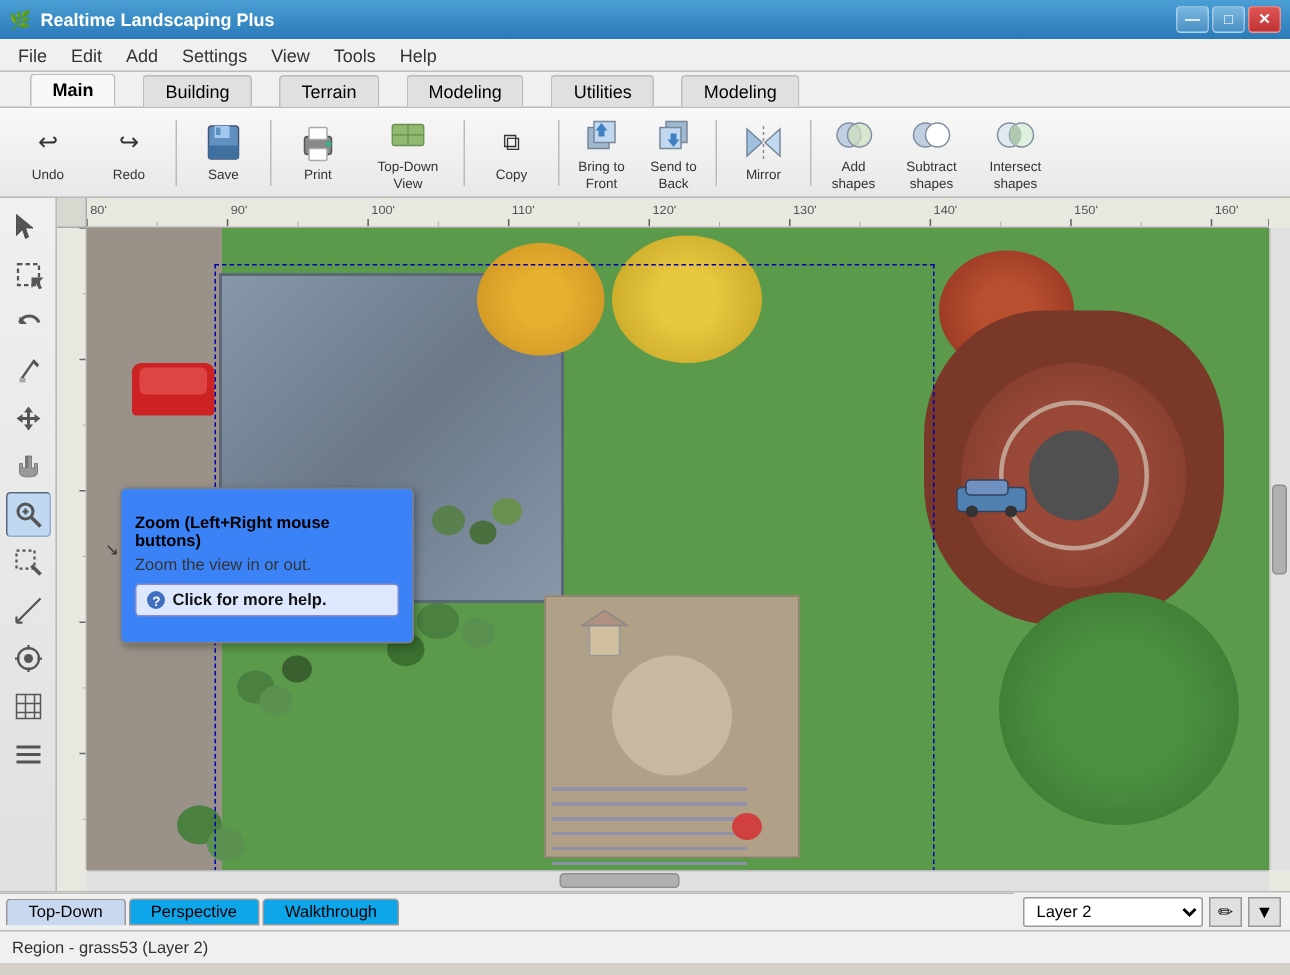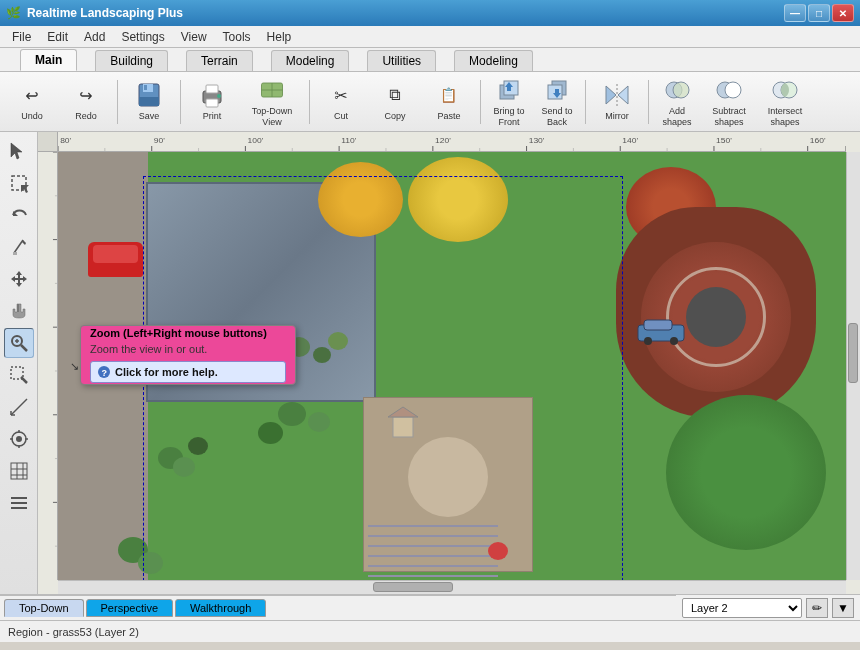--- a/index.html
+++ b/index.html
@@ -394,30 +394,22 @@
       <svg width="32" height="28" viewBox="0 0 32 28">
           <rect x="4" y="6" width="24" height="16" rx="2" fill="#90b870" stroke="#6a9050"></rect>
           <line x1="4" y1="14" x2="28" y2="14" stroke="#6a9050" stroke-width="1"></line>
           <line x1="16" y1="6" x2="16" y2="22" stroke="#6a9050" stroke-width="1"></line>
         </svg>
     </div>
     <span class="tb-label">Top-Down<br>View</span>
   </div>
   <div class="toolbar-separator"></div>
   <div class="toolbar-btn">
-    <div class="tb-icon icon-cut"></div>
-    <span class="tb-label">Cut</span>
-  </div>
-  <div class="toolbar-btn">
     <div class="tb-icon icon-copy"></div>
     <span class="tb-label">Copy</span>
-  </div>
-  <div class="toolbar-btn">
-    <div class="tb-icon icon-paste"></div>
-    <span class="tb-label">Paste</span>
   </div>
   <div class="toolbar-separator"></div>
   <div class="toolbar-btn" style="width:46px;">
     <div class="tb-icon">
       <svg width="26" height="26" viewBox="0 0 26 26">
           <rect x="4" y="8" width="14" height="14" fill="#a0b8d0" stroke="#789" stroke-width="1"></rect>
           <rect x="8" y="4" width="14" height="14" fill="#c0d8f0" stroke="#789" stroke-width="1"></rect>
           <polygon points="13,5 17,10 15,10 15,14 11,14 11,10 9,10" fill="#4080c0"></polygon>
         </svg>
     </div>
@@ -693,21 +685,21 @@
     </div>
 
     <div class="scrollbar-h" style="position:absolute;bottom:0;left:20px;right:14px;height:14px;background:#e0e0e0;border-top:1px solid #bbb;">
       <div class="scroll-thumb-h"></div>
     </div>
 
     <div class="scrollbar-v" style="position:absolute;right:0;top:20px;bottom:14px;width:14px;background:#e0e0e0;border-left:1px solid #bbb;">
       <div class="scroll-thumb-v"></div>
     </div>
 
-    <div id="tooltip" style="position:absolute;left:42px;top:193px;width:216px;background:#ec4899;border:1px solid #808080;border-radius:4px;padding:1px 9px;box-shadow:2px 2px 6px rgba(0,0,0,0.3);z-index:100;">
+    <div id="tooltip" style="position:absolute;left:42px;top:193px;width:196px;background:#3b82f6;border:1px solid #808080;border-radius:4px;padding:17px 9px;box-shadow:2px 2px 6px rgba(0,0,0,0.3);z-index:100;">
       <div class="tooltip-title">Zoom (Left+Right mouse buttons)</div>
       <div class="tooltip-desc">Zoom the view in or out.</div>
       <div class="tooltip-link">
         <svg width="14" height="14" viewBox="0 0 14 14">
             <circle cx="7" cy="7" r="6" fill="#4070c0"></circle>
             <text x="4.5" y="11" font-size="9" fill="white" font-weight="bold">?</text>
           </svg>
         <span>Click for more help.</span>
       </div>
     </div>

